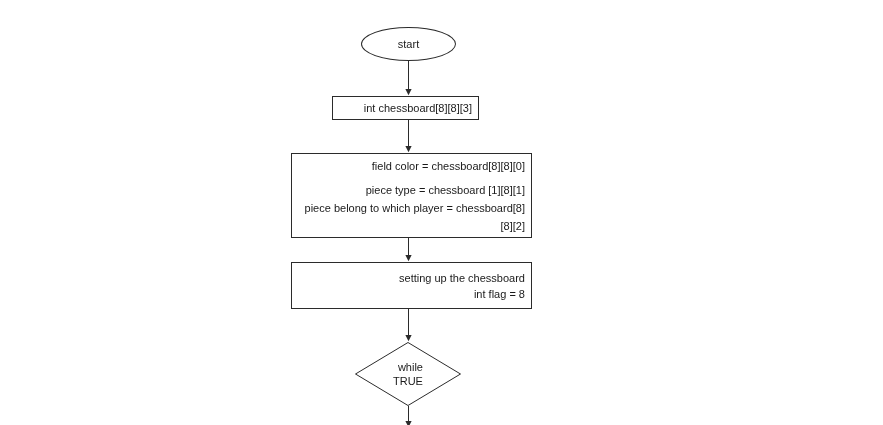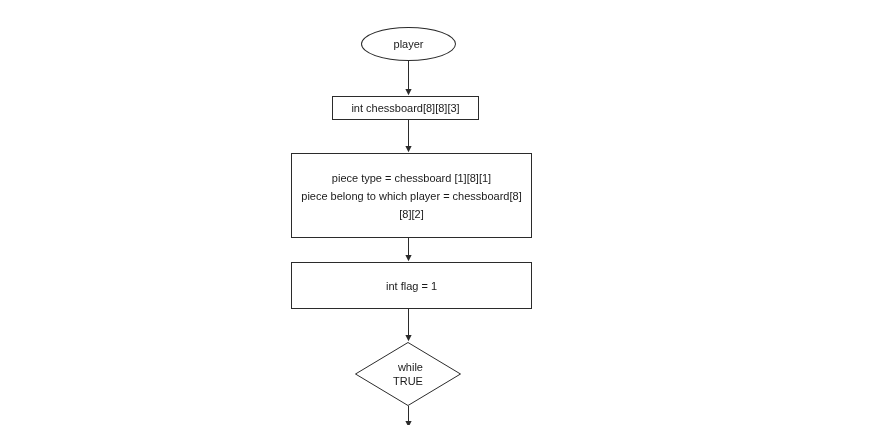--- a/index.html
+++ b/index.html
@@ -33,20 +33,21 @@
     line-height: 16px;
   }
   .proc .lines {
     width: 100%;
     padding: 0 6px;
     box-sizing: border-box;
   }
   .proc .line {
     display: block;
     white-space: nowrap;
+    text-align: right;
   }
   .proc .line.wrap {
     white-space: normal;
   }
   
   #node-start {
     left: 361px;
     top: 27px;
     width: 95px;
     height: 34px;
@@ -122,39 +123,41 @@
     <line x1="408.5" y1="120" x2="408.5" y2="149" stroke="#2b2b2b" stroke-width="1" marker-end="url(#arrowhead)"></line>
 
     <line x1="408.5" y1="238" x2="408.5" y2="258" stroke="#2b2b2b" stroke-width="1" marker-end="url(#arrowhead)"></line>
 
     <line x1="408.5" y1="309" x2="408.5" y2="338" stroke="#2b2b2b" stroke-width="1" marker-end="url(#arrowhead)"></line>
 
     <line x1="408.5" y1="406" x2="408.5" y2="424" stroke="#2b2b2b" stroke-width="1" marker-end="url(#arrowhead)"></line>
   </svg>
 
   <div class="node" id="node-start">
-    <span>player</span>
+    <span>start</span>
   </div>
 
   <div class="node proc" id="node-decl">
     <div class="lines">
       <span class="line">int chessboard[8][8][3]</span>
     </div>
   </div>
 
   <div class="node proc" id="node-mapping">
     <div class="lines">
+      <span class="line first">field color = chessboard[8][8][0]</span>
       <span class="line">piece type = chessboard [1][8][1]</span>
       <span class="line wrap">piece belong to which player = chessboard[8][8][2]</span>
     </div>
   </div>
 
   <div class="node proc" id="node-setup">
     <div class="lines">
-      <span class="line">int flag = 1</span>
+      <span class="line">setting up the chessboard</span>
+      <span class="line">int flag = 8</span>
     </div>
   </div>
 
   <div class="node" id="node-while">
     <svg class="diamond-svg" width="106" height="64">
       <polygon points="53,0.5 105.5,32 53,63.5 0.5,32" fill="#ffffff" stroke="#2b2b2b" stroke-width="1"></polygon>
     </svg>
     <div class="diamond-label">
       <span>while</span><br>
       <span>TRUE</span>

